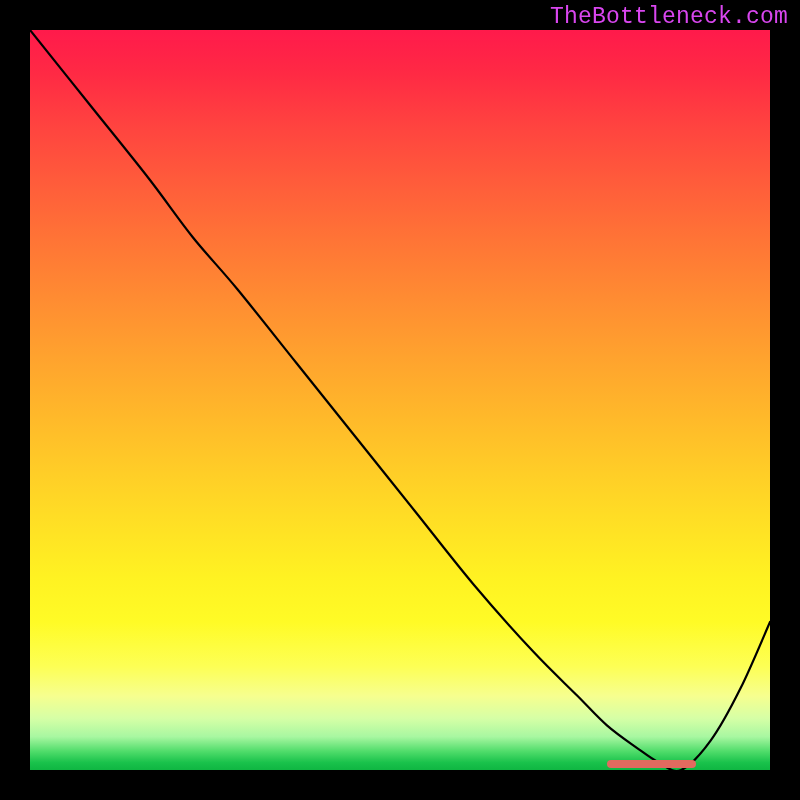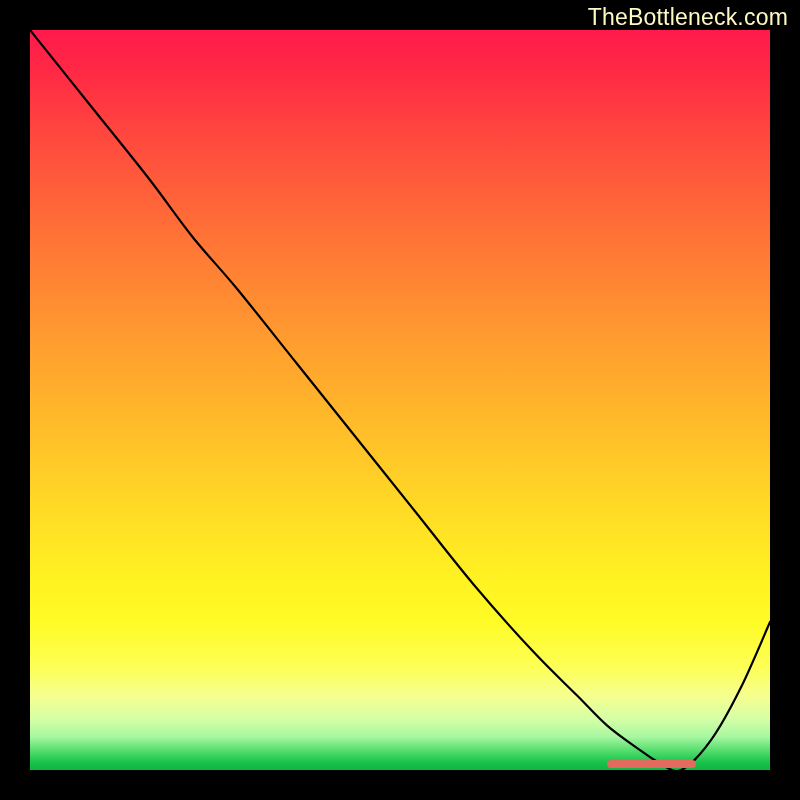--- a/index.html
+++ b/index.html
@@ -13,24 +13,25 @@
   }
   .wrap {
     position: relative;
     width: 800px;
     height: 800px;
   }
   .attribution {
     position: absolute;
     top: 4px;
     right: 12px;
-    color: #fef9c3;
+    color: #d946ef;
     font-size: 23px;
     font-weight: 500;
     letter-spacing: 0.2px;
+    font-family: Liberation Mono, monospace;
   }
   .plot {
     position: absolute;
     left: 30px;
     top: 30px;
     width: 740px;
     height: 740px;
     background: linear-gradient(
       to bottom,
       #ff1a4b 0%,

